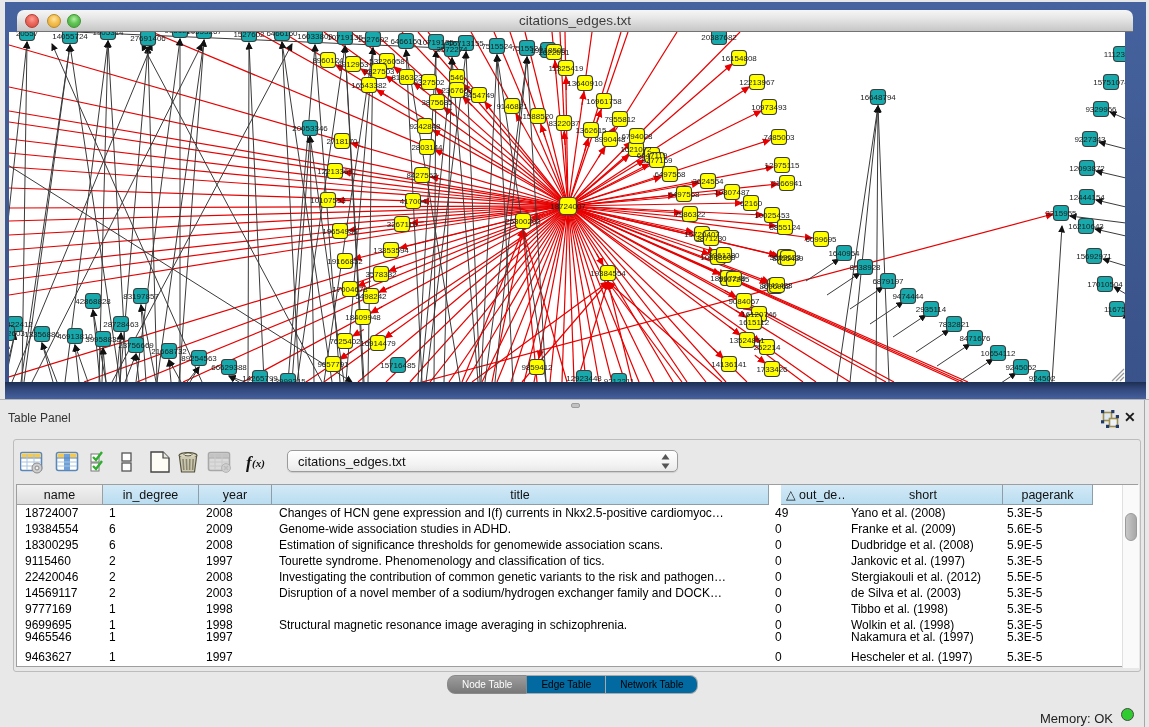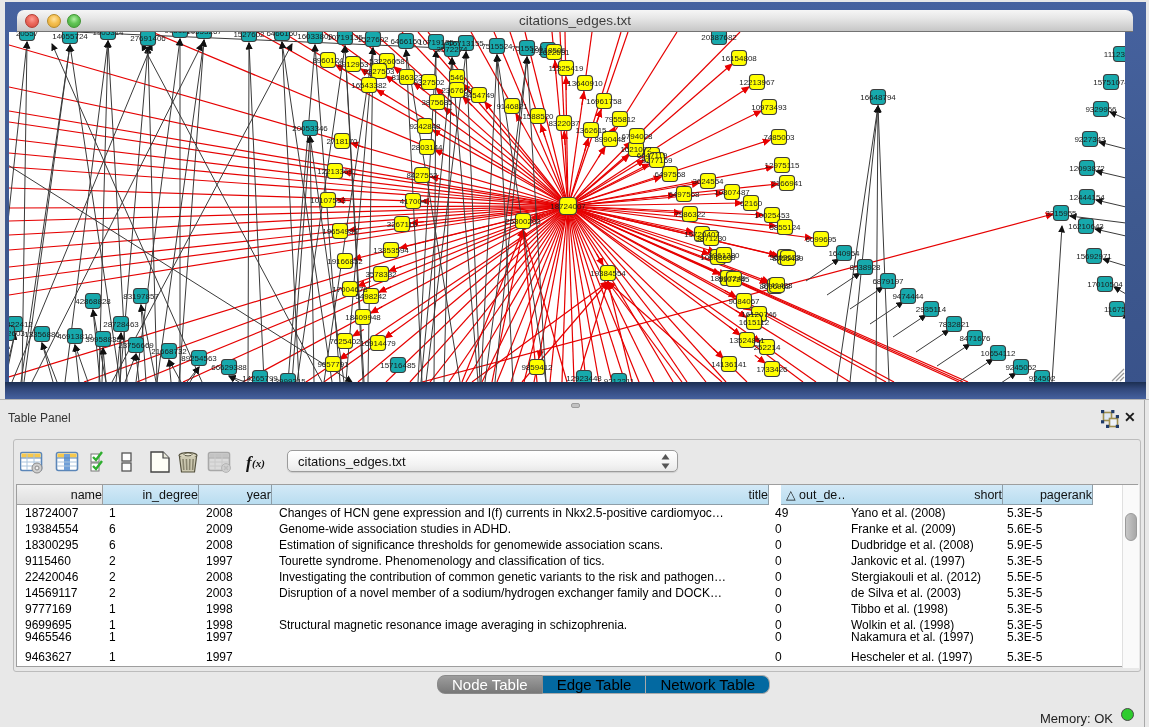--- a/index.html
+++ b/index.html
@@ -15,28 +15,28 @@
 .tpanel{position:absolute;left:0;top:399px;width:1149px;height:328px;background:#e8e8e8;border-top:1px solid #b4b4b4}
 .tpanel .vline{position:absolute;left:1144px;top:0;width:1px;height:328px;background:#a8a8a8}
 .ph .t{position:absolute;left:8px;top:11px;font-size:12px;color:#333}
 .ph .knob{position:absolute;left:571px;top:3px;width:9px;height:5px;background:#c2c2c2;border-radius:2px;border:1px solid #9d9d9d}
 .ph .x{position:absolute;left:1124px;top:9px;font-size:14px;font-weight:bold;color:#1a1a1a}
 .cont{position:absolute;left:13px;top:439px;width:1128px;height:233px;border:1px solid #bcbcbc;border-radius:3px;background:#e8e8e8}
 .ic{position:absolute;top:451px}
 .dd{position:absolute;left:287px;top:450px;width:391px;height:22px;border:1px solid #9b9b9b;border-radius:5px;background:linear-gradient(180deg,#ffffff 0%,#f2f2f2 70%,#e8e8e8 100%);box-shadow:0 1px 1px rgba(0,0,0,.12)}
 .dd .txt{position:absolute;left:10px;top:3px;font-size:13px;color:#111}
 .tbl{position:absolute;left:16px;top:484px;width:1122px;height:183px;background:#fff;border:1px solid #9e9e9e;border-right:none}
-.th{position:absolute;top:0;height:20px;font-size:12.5px;color:#111;text-align:right;line-height:20px;background:linear-gradient(180deg,#d3e9f7 0%,#b9ddf0 100%);border-right:1px solid #8e9ea8;border-bottom:1px solid #8e9ea8;overflow:hidden;white-space:nowrap}
+.th{position:absolute;top:0;height:20px;font-size:12.5px;color:#111;text-align:center;line-height:20px;background:linear-gradient(180deg,#d3e9f7 0%,#b9ddf0 100%);border-right:1px solid #8e9ea8;border-bottom:1px solid #8e9ea8;overflow:hidden;white-space:nowrap}
 .th.gray{background:linear-gradient(180deg,#f2f2f2 0%,#dedede 100%);border-right:1px solid #9e9e9e;border-bottom:1px solid #9e9e9e}
 .tr{position:absolute;left:0;width:1105px;height:16px;font-size:12px;color:#000;white-space:nowrap}
 .tr span{position:absolute;top:0;line-height:16px;overflow:hidden}
 .c0{left:8px;width:86px}.c1{left:92px;width:96px}.c2{left:189px;width:70px}.c3{left:262px;width:492px}.c4{left:758px;width:71px}.c5{left:834px;width:153px}.c6{left:990px;width:92px}
 .sb{position:absolute;left:1105px;top:0;width:17px;height:183px;background:#fafafa;border-left:1px solid #e0e0e0}
 .sb .thumb{position:absolute;left:1.5px;top:28px;width:12px;height:28px;border-radius:6px;background:linear-gradient(90deg,#c8c8c8,#a8a8a8);border:1px solid #9a9a9a}
-.tabs{position:absolute;left:437px;top:675px;height:19px;font-size:15px}
+.tabs{position:absolute;left:447px;top:675px;height:19px;font-size:10px}
 .tab{position:relative;float:left;height:19px;line-height:18px;padding:0 14px;background:#0369a1;border:1px solid #a9a9a9;border-left:none;color:#000}
 .tab.first{border-left:1px solid #a9a9a9;border-radius:8px 0 0 8px;background:linear-gradient(180deg,#9d9d9d,#787878);color:#fff;border-color:#8a8a8a}
 .tab.last{border-radius:0 8px 8px 0}
 .status .t{position:absolute;right:36px;top:5px;font-size:13px;color:#222}
 .status .dot{position:absolute;left:1121px;top:2px;width:13px;height:13px;border-radius:50%;background:#2ecc2e;border:1.5px solid #484848}
 .status{position:absolute;left:0;top:706px;width:1149px;height:21px}
 </style></head>
 <body>
 <div class="app">
   <div class="netwin">

